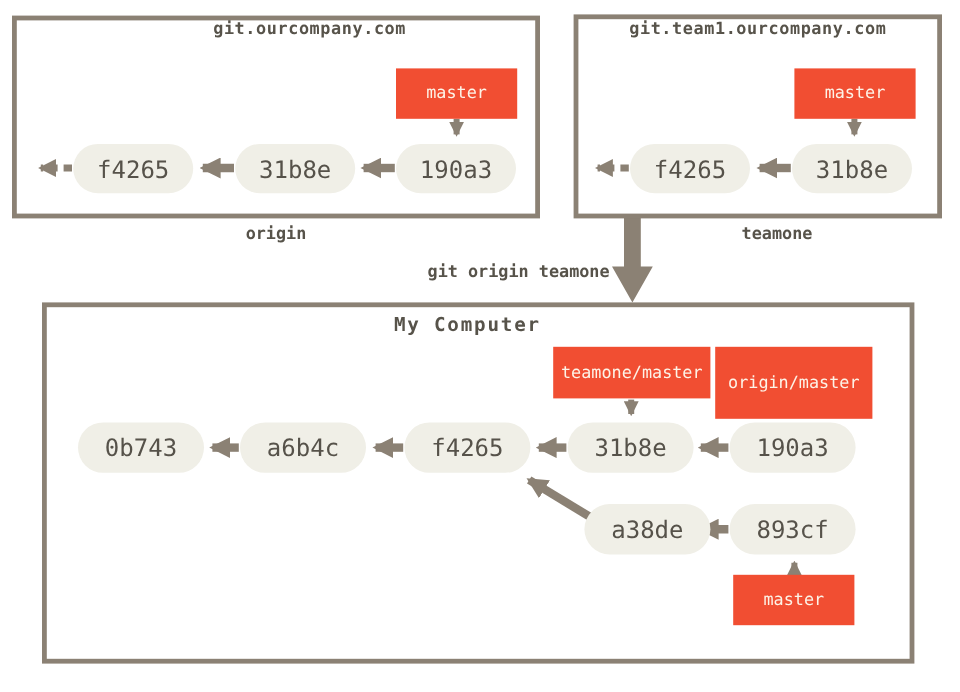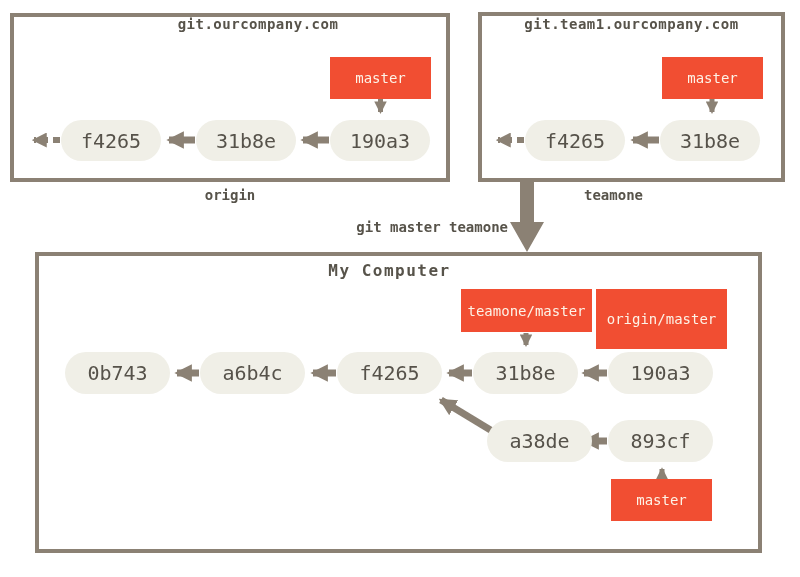--- a/index.html
+++ b/index.html
@@ -109,23 +109,23 @@
   <div class="pill" style="left:61px;top:120px;width:100px;height:41px;">f4265</div>
   <div class="pill" style="left:196px;top:120px;width:100px;height:41px;">31b8e</div>
   <div class="pill" style="left:330px;top:120px;width:100px;height:41px;">190a3</div>
   <div class="caption" style="left:10px;top:187px;width:440px;">origin</div>
 
   <div class="box" style="left:478px;top:12px;width:307px;height:170px;"></div>
   <div class="title" style="left:478px;top:16px;width:307px;">git.team1.ourcompany.com</div>
   <div class="tag" style="left:662px;top:57px;width:101px;height:42px;">master</div>
   <div class="pill" style="left:525px;top:120px;width:100px;height:41px;">f4265</div>
   <div class="pill" style="left:660px;top:120px;width:100px;height:41px;">31b8e</div>
-  <div class="caption" style="left:460px;top:187px;width:307px;">teamone</div>
+  <div class="caption" style="left:494px;top:187px;width:307px;">teamone</div>
 
-  <div class="cmd" style="left:290px;top:219px;width:218px;">git master teamone</div>
+  <div class="cmd" style="left:290px;top:219px;width:218px;">git origin teamone</div>
 
   <div class="box" style="left:35px;top:252px;width:727px;height:301px;"></div>
   <div class="title" style="left:26px;top:261px;width:727px;font-size:16px;letter-spacing:1.5px;">My Computer</div>
 
   <div class="tag" style="left:461px;top:289px;width:131px;height:43px;">teamone/master</div>
   <div class="tag" style="left:596px;top:289px;width:131px;height:60px;">origin/master</div>
 
   <div class="pill" style="left:65px;top:352px;width:105px;height:42px;">0b743</div>
   <div class="pill" style="left:200px;top:352px;width:105px;height:42px;">a6b4c</div>
   <div class="pill" style="left:337px;top:352px;width:105px;height:42px;">f4265</div>

